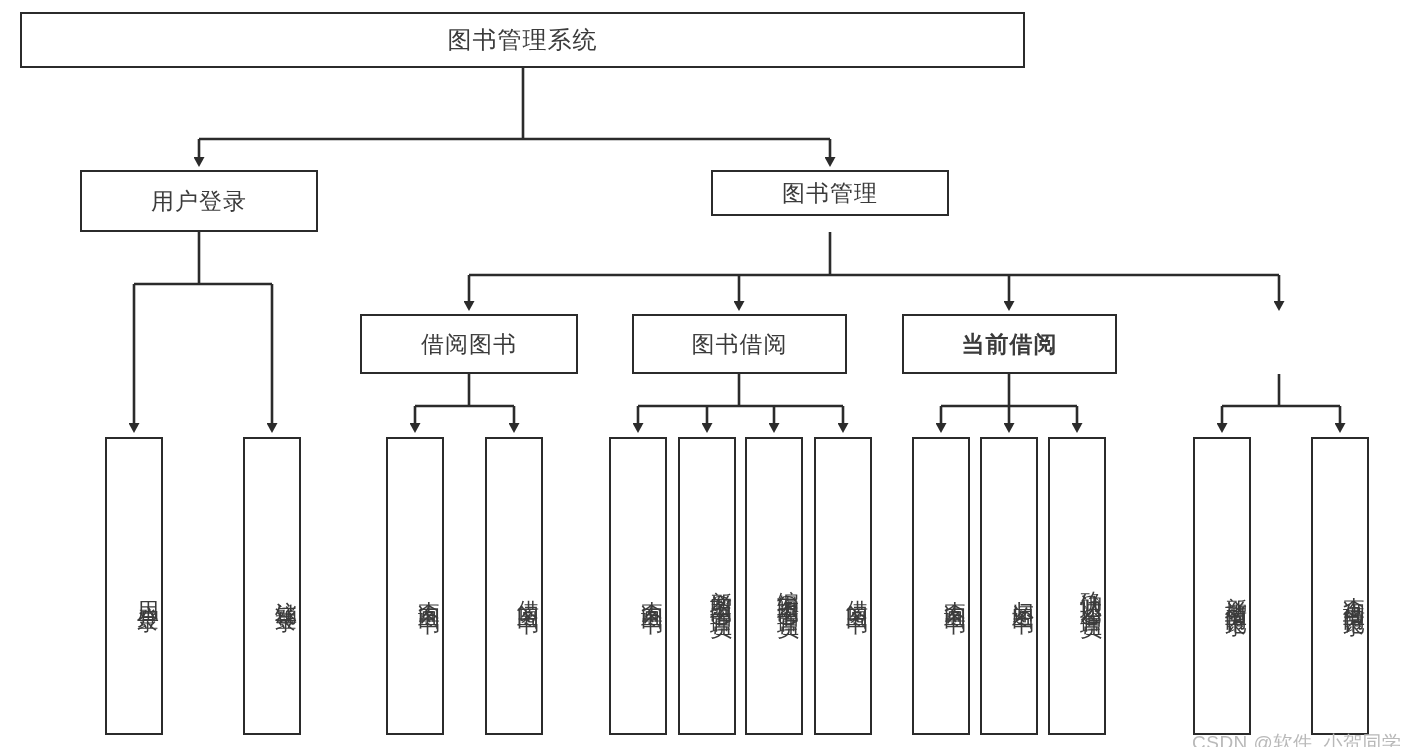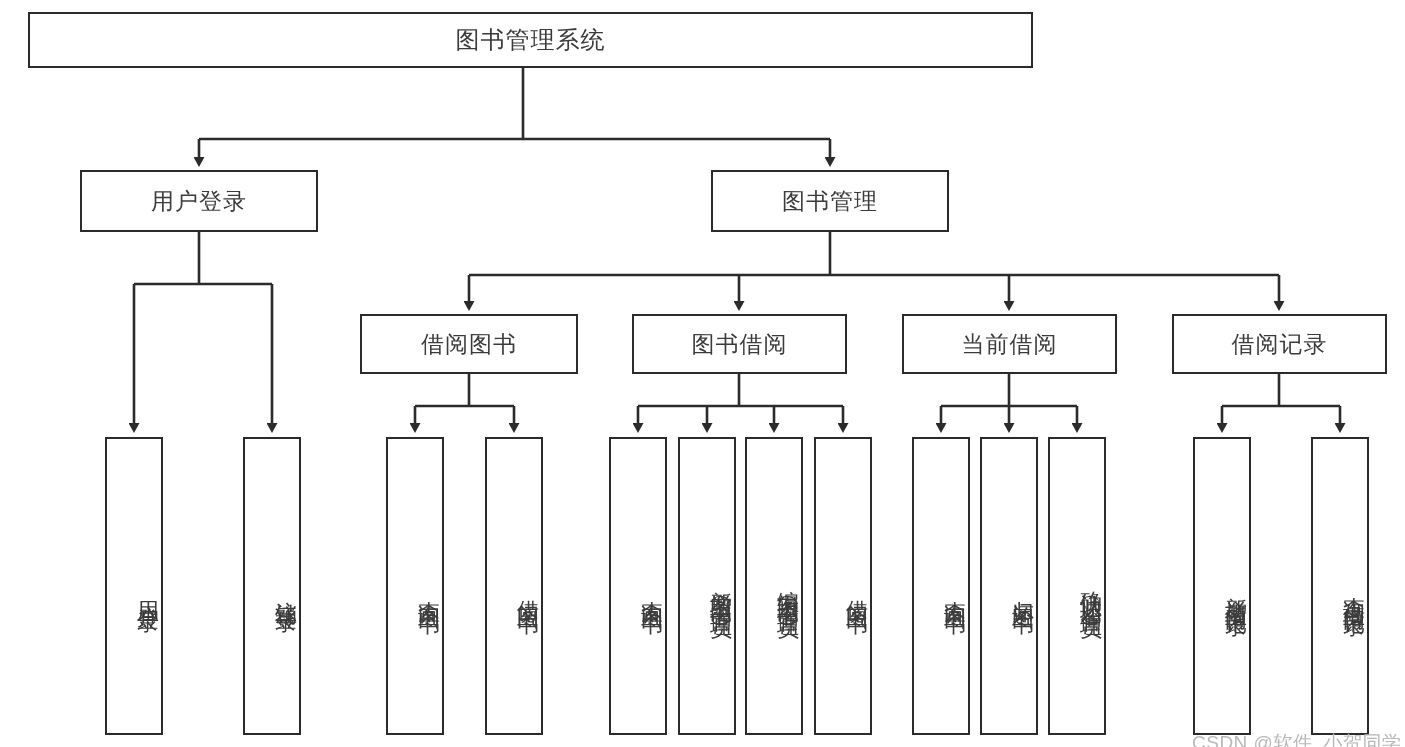--- a/index.html
+++ b/index.html
@@ -118,42 +118,39 @@
       <path d="M1009,406 L1009,424" marker-end="url(#arrow)"></path>
       <path d="M1077,406 L1077,424" marker-end="url(#arrow)"></path>
 
       <path d="M1279,374 L1279,406"></path>
       <path d="M1222,406 L1340,406"></path>
       <path d="M1222,406 L1222,424" marker-end="url(#arrow)"></path>
       <path d="M1340,406 L1340,424" marker-end="url(#arrow)"></path>
     </g>
   </svg>
 
-  <div class="node root" style="left:28px; top:12px; width:1005px; height:56px;">
+  <div class="node root" style="left:20px; top:12px; width:1005px; height:56px;">
     <span>图书管理系统</span>
   </div>
 
   <div class="node" style="left:80px; top:170px; width:238px; height:62px;">
     <span>用户登录</span>
   </div>
-  <div class="node" style="left:711px; top:170px; width:238px; height:62px;">
+  <div class="node" style="left:711px; top:170px; width:238px; height:46px;">
     <span>图书管理</span>
   </div>
 
   <div class="node" style="left:360px; top:314px; width:218px; height:60px;">
     <span>借阅图书</span>
   </div>
   <div class="node" style="left:632px; top:314px; width:215px; height:60px;align-items:center;">
     <span>图书借阅</span>
   </div>
-  <div class="node" style="left:902px; top:314px; width:215px; height:60px;">
+  <div class="node" style="left:902px; top:314px; width:215px; height:60px;font-weight:bold;">
     <span>当前借阅</span>
-  </div>
-  <div class="node" style="left:1172px; top:314px; width:215px; height:60px;">
-    <span>借阅记录</span>
   </div>
 
   <div class="node leaf" style="left:105px; top:437px; width:58px; height:298px;">
     <span>用户登录</span>
   </div>
   <div class="node leaf" style="left:243px; top:437px; width:58px; height:298px;">
     <span>注销登录</span>
   </div>
 
   <div class="node leaf" style="left:386px; top:437px; width:58px; height:298px;">

